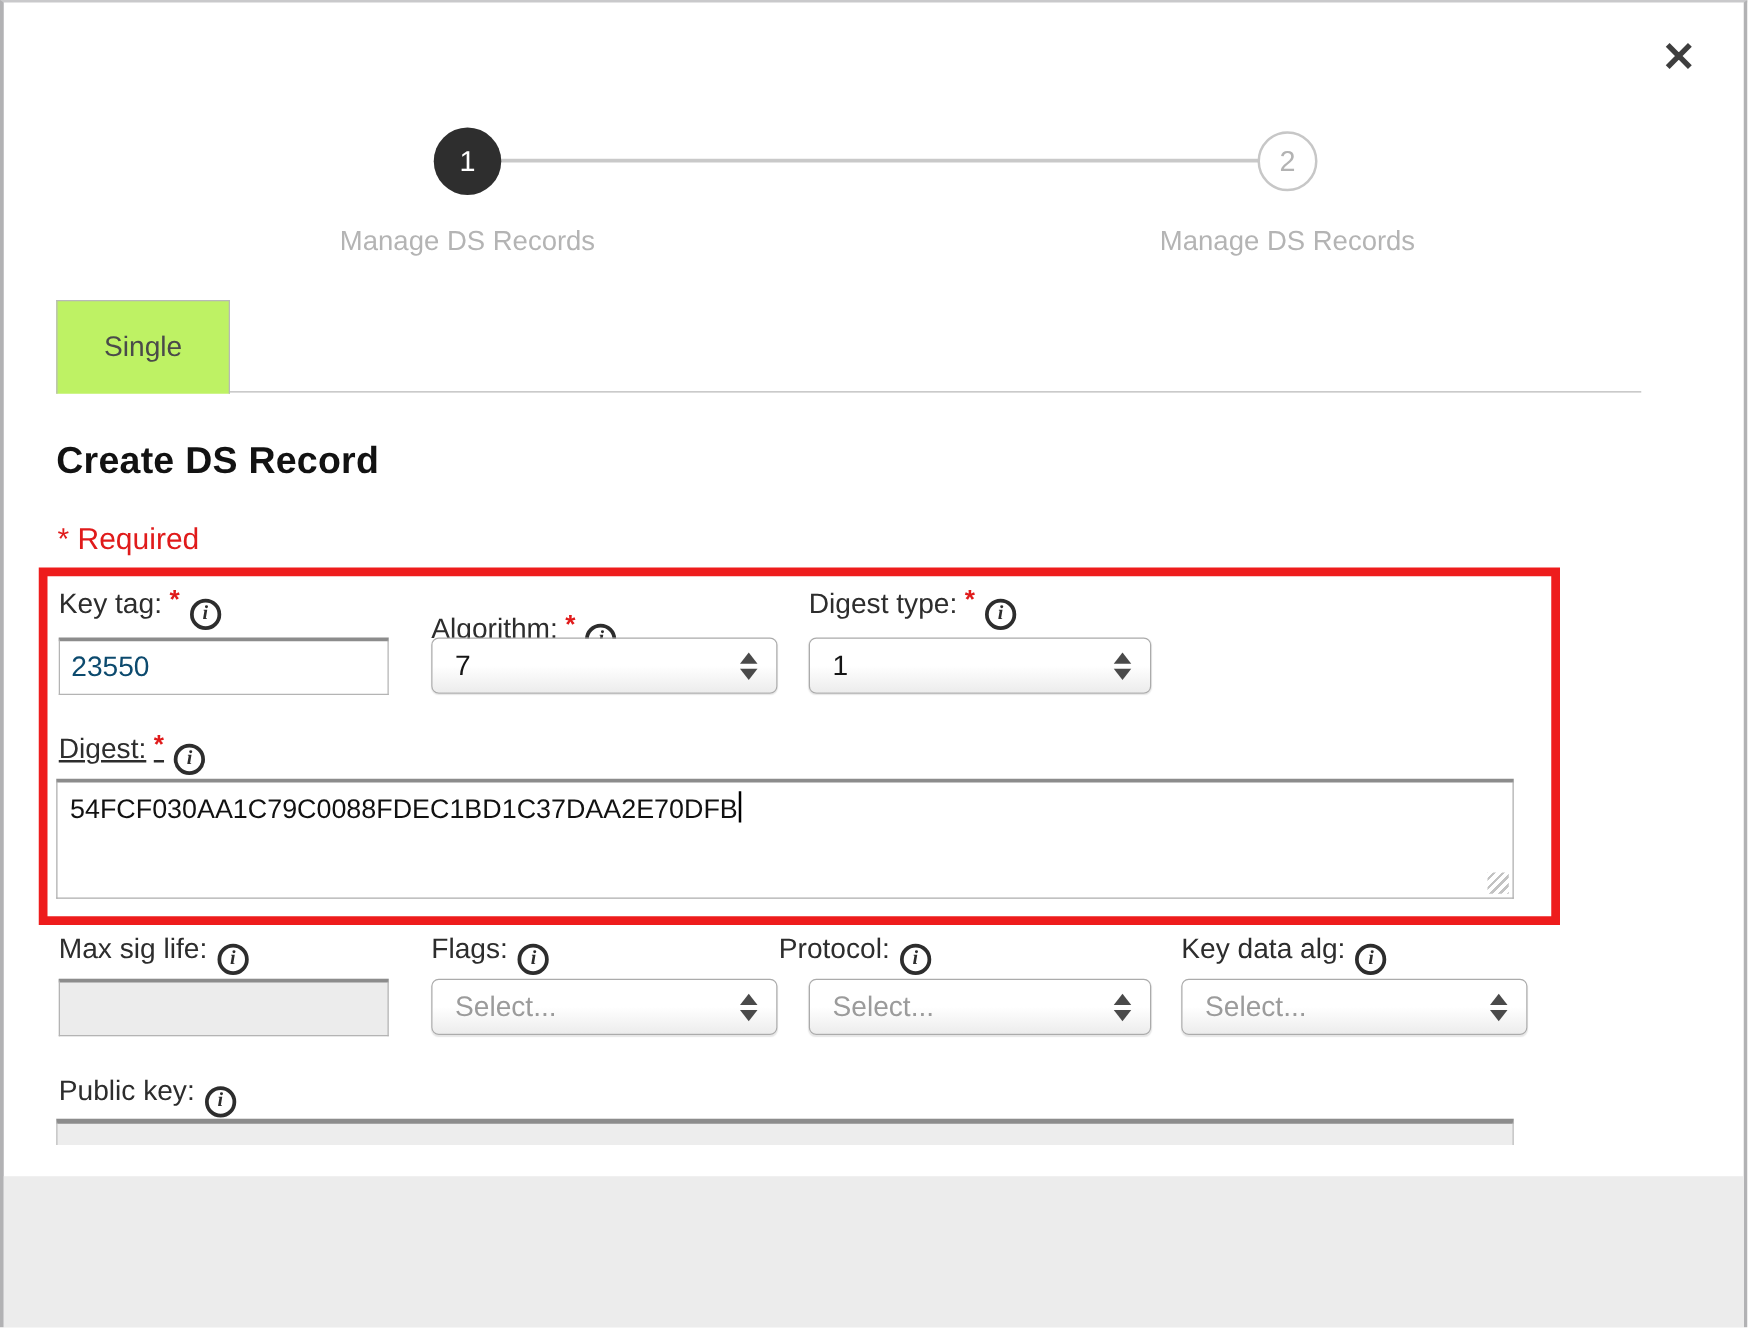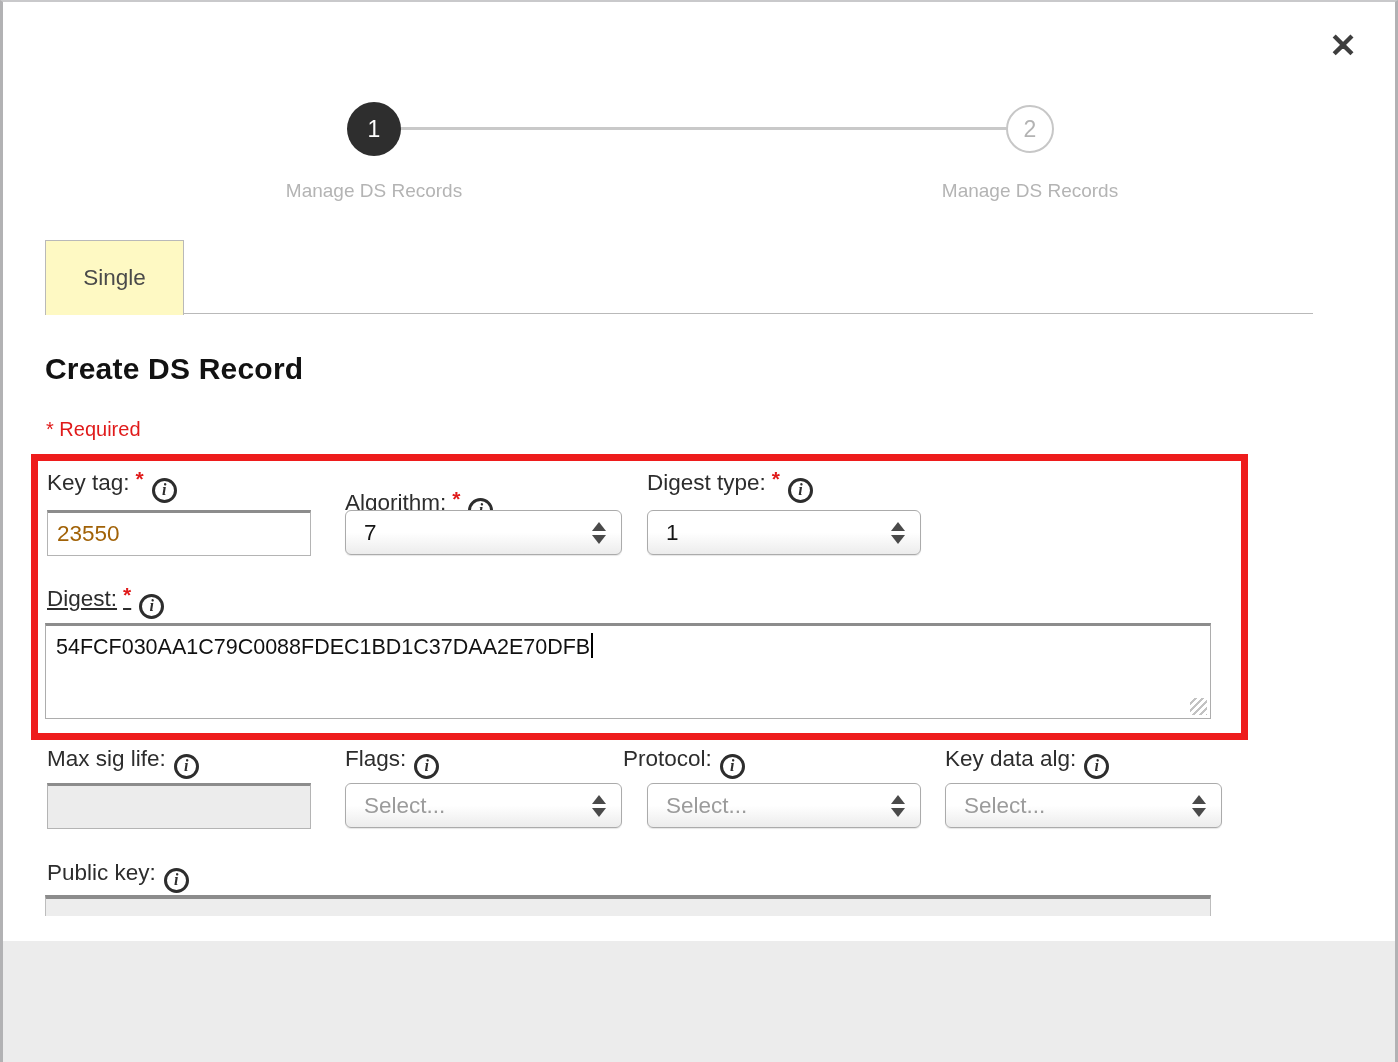--- a/index.html
+++ b/index.html
@@ -19,56 +19,56 @@
   
   .step-line { position:absolute; left:370px; top:125px; width:658px; height:3px; background:#c9c9c9; }
   .step-circle {
     position:absolute; border-radius:50%; display:flex; align-items:center; justify-content:center;
     font-size:23px;
   }
   .step-circle.active { left:344px; top:100px; width:54px; height:54px; background:#2e2e2e; color:#fff; }
   .step-circle.idle   { left:1003px; top:103px; width:48px; height:48px; background:#fff; border:2px solid #c7c7c7; color:#b3b3b3; }
   .step-label {
     position:absolute; top:178px; width:400px; text-align:center;
-    font-size:19px; color:#b4b4b4; transform:translateX(-50%);
+    font-size:22px; color:#b4b4b4; transform:translateX(-50%);
   }
   .step-label.s1 { left:371px; }
   .step-label.s2 { left:1027px; }
 
   
   .tab-line { position:absolute; left:42px; top:311px; width:1268px; height:1px; background:#b9b9b9; }
   .tab {
     position:absolute; top:238px; height:74px; display:flex; align-items:center; justify-content:center;
     font-size:22.5px; cursor:pointer;
   }
   .tab.active {
-    left:42px; width:139px; background:#fef9c3; border:1px solid #b9b9b9; border-bottom:none;
+    left:42px; width:139px; background:#bef264; border:1px solid #b9b9b9; border-bottom:none;
     height:75px; z-index:2; color:#4a4a4a;
   }
   .tab.plain { left:181px; width:142px; color:#2e2e2e; }
 
   .page-title { position:absolute; left:42px; top:350px; font-size:30px; font-weight:bold; color:#121212; letter-spacing:0.2px; }
-  .required-note { position:absolute; left:43px; top:416px; font-size:20px; color:#e01b1b; }
+  .required-note { position:absolute; left:43px; top:416px; font-size:24px; color:#e01b1b; }
 
   
   .red-box { position:absolute; left:28px; top:452px; width:1217px; height:286px; border:7px solid #ee1c1c; pointer-events:none; z-index:5; }
 
   
   .lbl { position:absolute; font-size:22.5px; color:#2d2d2d; white-space:nowrap; }
   .req { color:#e01b1b; font-size:21px; position:relative; top:-4px; margin-left:6px; font-weight:bold; }
   .info-ico {
     display:inline-flex; width:25px; height:25px; border:3px solid #2d2d2d; border-radius:50%;
     align-items:center; justify-content:center; margin-left:8px; vertical-align:-5px;
     font-family:"Liberation Serif", serif; font-style:italic; font-weight:bold; font-size:16px; color:#2d2d2d;
     cursor:pointer;
   }
 
   
   .mac-input {
-    position:absolute; height:46px; background:#fff; color:#a16207;
+    position:absolute; height:46px; background:#fff; color:#0c4a6e;
     border:1px solid #b4b4b4; border-top:3px solid #8c8c8c;
     font-family:"Liberation Sans", sans-serif; font-size:22.5px; padding:0 9px; outline:none;
   }
   .mac-input.disabled { background:#ececec; }
 
   .mac-select {
     position:absolute; height:45px; border:1px solid #ababab; border-radius:6px;
     background:linear-gradient(#ffffff 50%, #ececec); box-shadow:0 1px 1px rgba(0,0,0,0.10);
     display:flex; align-items:center; padding-left:18px; font-size:22.5px; color:#151515; cursor:pointer;
   }

